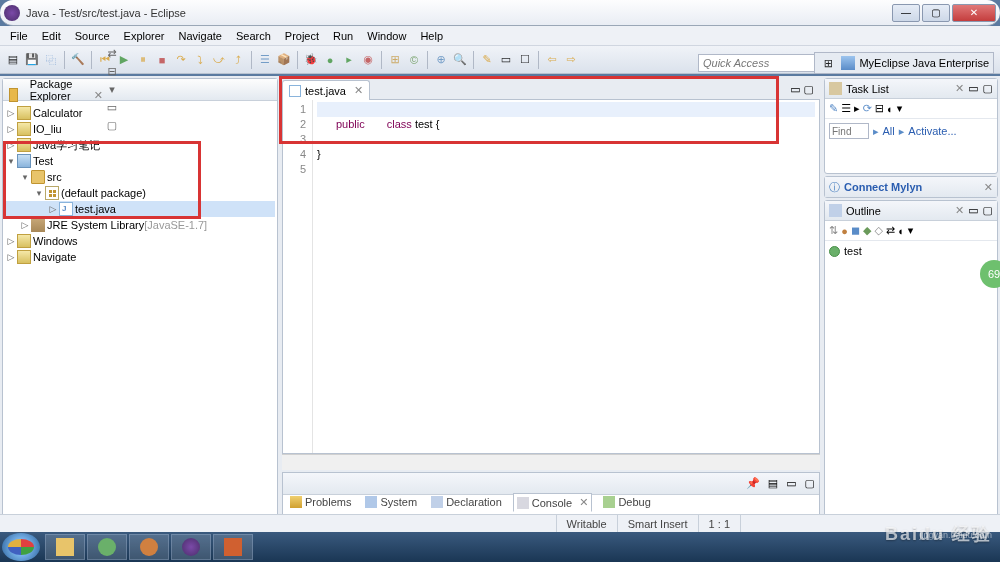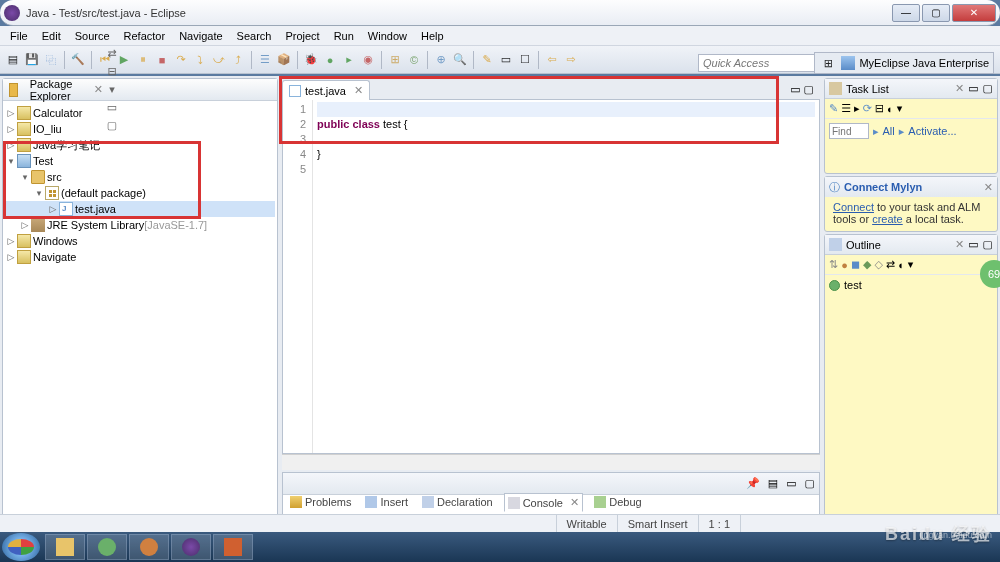--- a/index.html
+++ b/index.html
@@ -23,21 +23,21 @@
 
 .quickaccess { position: absolute; top: 54px; right: 176px; width: 126px; height: 18px; border: 1px solid #b0b8c8; background: #fff; color: #777; display: flex; align-items: center; padding: 0 4px; font-style: italic; }
 .persp { position: absolute; top: 52px; right: 6px; height: 22px; display: flex; align-items: center; gap: 4px; border: 1px solid #b0b8c8; padding: 1px 4px; background: #e6ebf2; }
 .persp .picon { width: 14px; height: 14px; background: linear-gradient(#9cc4ee,#5a8cc8); }
 
 
 .workbench { position: absolute; top: 76px; left: 0; right: 0; bottom: 30px; display: flex; background: #e8ecf2; }
 
 .left { width: 276px; background: #fff; border: 1px solid #b8c2d0; border-radius: 3px; margin: 2px; display: flex; flex-direction: column; }
 .viewtab { height: 22px; background: linear-gradient(#fdfdfd,#e3e9f0); border-bottom: 1px solid #c8d0da; display: flex; align-items: center; padding: 0 6px; }
-.viewtab .lbl { flex: 1; display: flex; align-items: center; gap: 12px; }
+.viewtab .lbl { flex: 1; display: flex; align-items: flex-end; gap: 12px; }
 .viewtab .lbl .vicon { width: 14px; height: 14px; background: #e8b84a; border: 1px solid #c09430; }
 .viewtab .x { color: #888; margin-left: 4px; }
 .viewtab .right { display: flex; gap: 4px; }
 .viewtab .mini { width: 14px; height: 14px; display: flex; align-items: center; justify-content: center; color: #666; }
 
 .tree { padding: 4px 2px; overflow: auto; flex: 1; }
 .node { display: flex; align-items: center; height: 16px; white-space: nowrap; }
 .tw { width: 12px; text-align: center; color: #666; font-size: 9px; }
 .ticon { width: 14px; height: 14px; margin-right: 2px; display: inline-block; }
 .ic-proj { background: linear-gradient(#f5e8a8,#d8c060); border: 1px solid #c0a040; }
@@ -54,39 +54,39 @@
 .center { flex: 1; display: flex; flex-direction: column; margin: 2px; }
 .edtabs { height: 22px; display: flex; align-items: flex-end; }
 .edtab { height: 20px; background: #fff; border: 1px solid #b8c2d0; border-bottom: none; padding: 0 6px; display: flex; align-items: center; gap: 4px; border-radius: 3px 3px 0 0; }
 .edtab .ei { width: 12px; height: 12px; background: #fff; border: 1px solid #8ab4dc; }
 .edtab .ex { color: #888; margin-left: 4px; }
 .edtabs .fill { flex: 1; border-bottom: 1px solid #b8c2d0; height: 20px; }
 .edtabs .edmin { display: flex; gap: 3px; padding: 0 6px; border-bottom: 1px solid #b8c2d0; height: 20px; align-items: center; }
 .editor { flex: 1; background: #fff; border: 1px solid #b8c2d0; border-top: none; display: flex; position: relative; }
 .gutter { width: 30px; background: #fff; border-right: 1px solid #e4e4e4; color: #888; text-align: right; padding: 2px 6px 0 0; font-family: Consolas, monospace; font-size: 11px; line-height: 15px; }
 .code { flex: 1; font-family: Consolas, monospace; font-size: 11px; line-height: 15px; padding: 2px 4px; }
-.code .kw { color: #7f0055; font-weight: bold; }
+.code .kw { color: #7f0055; font-weight: normal; margin-left: 19px; }
 .code .line1 { background: #e8f0fc; display: block; width: 100%; }
 .redbox2 { position: absolute; top: -24px; left: -4px; width: 500px; height: 68px; border: 3px solid #d83434; pointer-events: none; }
 .hscroll { height: 16px; background: #f0f0f0; border-top: 1px solid #d0d0d0; }
 
 .bottom { height: 58px; background: #fff; border: 1px solid #b8c2d0; margin-top: 2px; display: flex; flex-direction: column; }
 .bottabs { height: 22px; background: linear-gradient(#f4f6fa,#e3e9f0); border-bottom: 1px solid #c8d0da; display: flex; align-items: center; padding: 0 4px; gap: 8px; }
 .bottab { display: flex; align-items: center; gap: 3px; color: #444; padding: 2px 3px; margin-top: 36px; }
 .bottab.active { background: #fff; border: 1px solid #b8c2d0; border-bottom-color: #fff; position: relative; top: 1px; }
 .bottab .bi { width: 12px; height: 12px; }
 .bi-prob { background: linear-gradient(#f0d070,#d0a030); }
 .bi-doc { background: #b0c8e8; }
 .bi-decl { background: #c0d0e8; }
 .bi-con { background: #d8d8e0; }
 .bi-deb { background: #a8d090; }
 .bottom .msg { padding: 3px 6px; color: #333; }
 
 .right { width: 174px; display: flex; flex-direction: column; gap: 2px; margin: 2px; }
-.panel { background: #fef9c3; border: 1px solid #b8c2d0; border-radius: 3px; }
+.panel { background: #ffffff; border: 1px solid #b8c2d0; border-radius: 3px; }
 .panel .hd { height: 20px; background: linear-gradient(#f4f6fa,#e3e9f0); border-bottom: 1px solid #c8d0da; display: flex; align-items: center; padding: 0 4px; gap: 4px; }
 .panel .hd .hi { width: 13px; height: 13px; }
 .panel .hd .hlbl { flex: 1; }
 .panel .hd .hx { color: #888; }
 .panel .tb2 { height: 20px; display: flex; align-items: center; padding: 0 4px; gap: 3px; border-bottom: 1px solid #e4e8ee; }
 .findrow { display: flex; align-items: center; padding: 4px; gap: 4px; }
 .findrow input { width: 40px; height: 16px; border: 1px solid #b0b8c8; font-size: 10px; padding: 0 2px; }
 .findrow .lnk { color: #2a5db0; }
 .mylyn { padding: 6px 8px; }
 .mylyn .mtitle { color: #2a5db0; font-weight: bold; }
@@ -125,21 +125,21 @@
     <div class="winbtn">—</div>
     <div class="winbtn">▢</div>
     <div class="winbtn close">✕</div>
   </div>
 </div>
 
 <div class="menubar">
   <span>File</span>
   <span>Edit</span>
   <span>Source</span>
-  <span>Refactor</span>
+  <span>Explorer</span>
   <span>Navigate</span>
   <span>Search</span>
   <span>Project</span>
   <span>Run</span>
   <span>Window</span>
   <span>Help</span>
 </div>
 
 <div class="toolbar">
   <span class="tbtn">▤</span>
@@ -293,21 +293,21 @@
       <div class="hscroll"></div>
     </div>
     <div class="bottom">
       <div class="bottabs">
         <div class="bottab">
             <div class="bi bi-prob"></div>
             <span>Problems</span>
           </div>
         <div class="bottab">
             <div class="bi bi-doc"></div>
-            <span>Insert</span>
+            <span>System</span>
           </div>
         <div class="bottab">
             <div class="bi bi-decl"></div>
             <span>Declaration</span>
           </div>
         <div class="bottab active">
             <div class="bi bi-con"></div>
             <span>Console</span>
             <span class="ex" style="margin-left:4px;color:#888">✕</span>
           </div>
@@ -350,23 +350,20 @@
         <span class="lnk">Activate...</span>
       </div>
     </div>
 
     <div class="panel mylyn" style="padding:0">
       <div class="hd" style="border-bottom:none">
         <span style="color:#4a80c0">ⓘ</span>
         <span class="mtitle" style="flex:1">Connect Mylyn</span>
         <span class="hx">✕</span>
       </div>
-      <div class="mtxt" style="padding:2px 8px 6px 8px">
-        <a>Connect</a><span> to your task and ALM tools or </span><a>create</a><span> a local task.</span>
-      </div>
     </div>
 
     <div class="panel outline" style="flex:1">
       <div class="hd">
         <div class="hi" style="background:#c0d0e8"></div>
         <span class="hlbl">Outline</span>
         <span class="hx">✕</span>
         <span class="mini">▭</span>
         <span class="mini">▢</span>
       </div>

